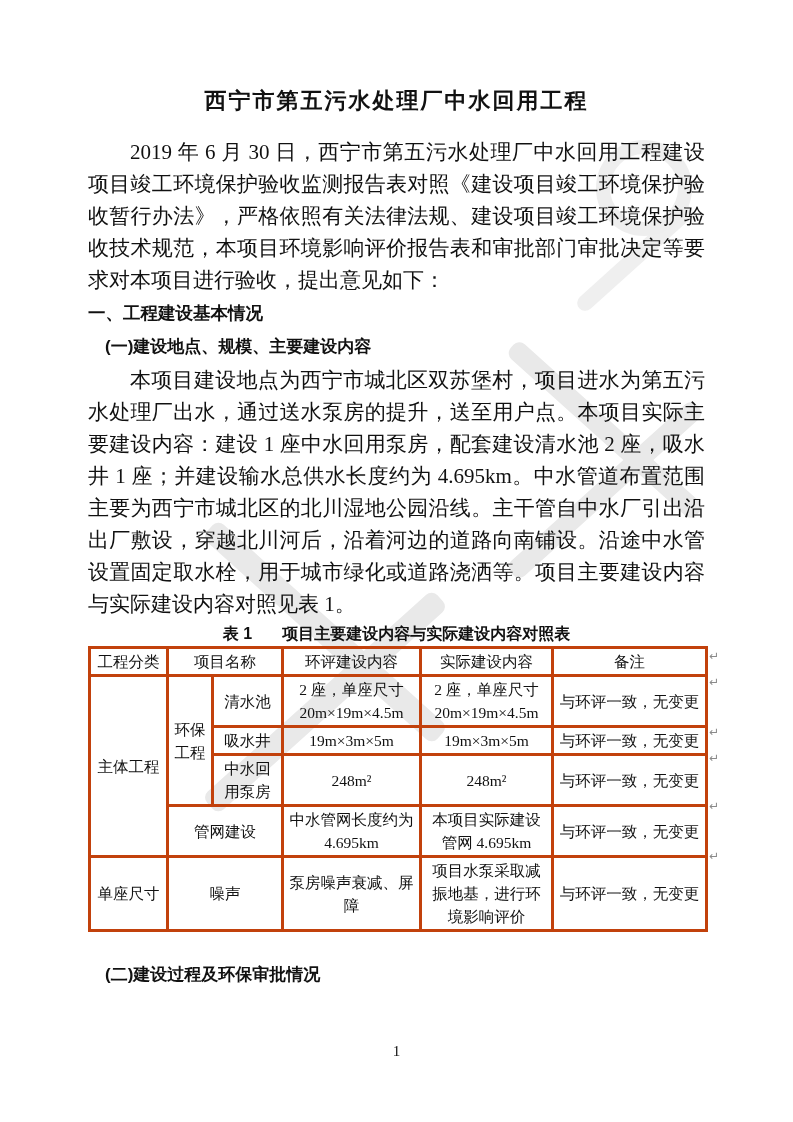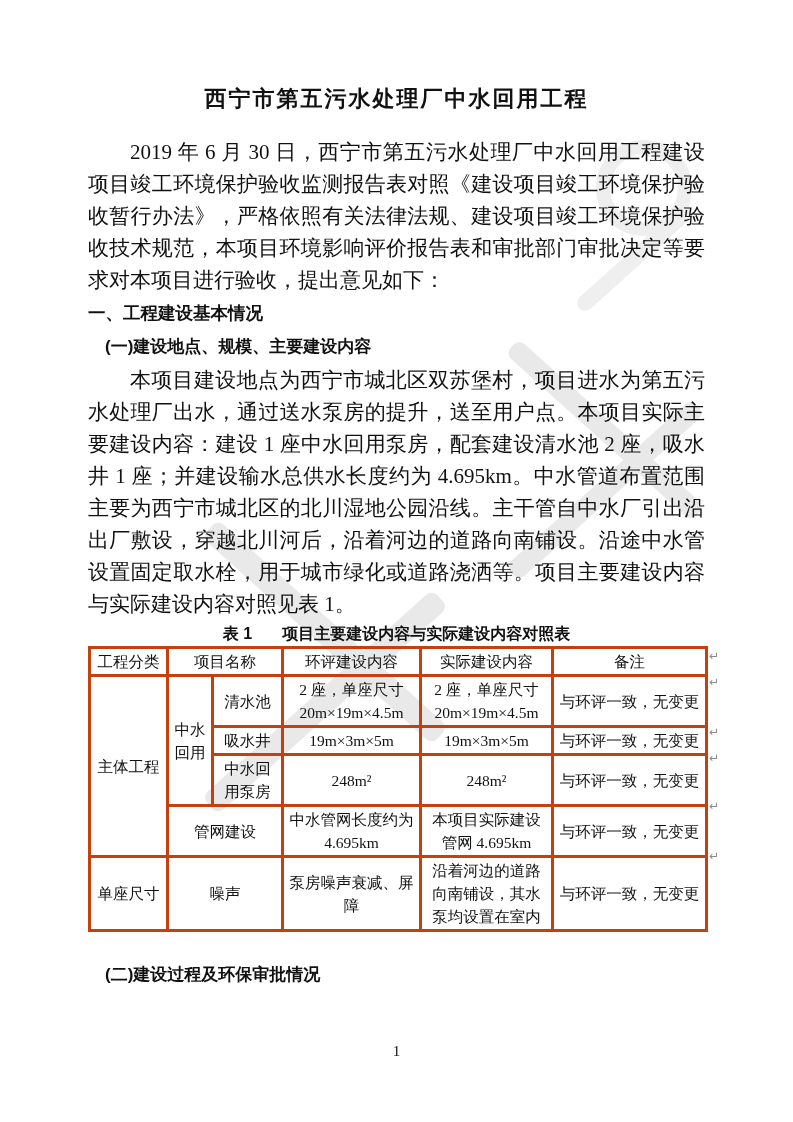--- a/index.html
+++ b/index.html
@@ -20,21 +20,21 @@
   .wm-c { width:250px; height:20px; left:480px; top:480px; transform:rotate(-42deg); }
   .wm-d { width:250px; height:20px; left:480px; top:420px; transform:rotate(42deg); }
   .wm-e { width:150px; height:16px; left:560px; top:250px; transform:rotate(-42deg); background:#efefef; }
   .wm-ring { position:absolute; width:96px; height:96px; border:14px solid #eeeeee; border-radius:50%; left:596px; top:140px; }
 
   
   .content { position:relative; z-index:1; padding:86px 88px 0 88px; }
 
   .title {
     text-align:center;
-    font-family:Liberation Mono, monospace;
+    font-family:Liberation Serif, serif;
     font-weight:700; font-size:22px; line-height:30px; letter-spacing:2px;
   }
   .title-1 { margin-bottom:20px; }
   .title-2 { margin-bottom:16px; }
 
   p.body {
     font-size:21px; line-height:32px;
     text-align:justify; text-indent:2em;
   }
 
@@ -130,21 +130,21 @@
         <tbody>
           <tr class="rh-head">
             <th>工程分类</th>
             <th colspan="2">项目名称</th>
             <th>环评建设内容</th>
             <th>实际建设内容</th>
             <th>备注</th>
           </tr>
           <tr class="rh-tall">
             <td rowspan="4">主体工程</td>
-            <td rowspan="3">中水回用</td>
+            <td rowspan="3">环保工程</td>
             <td>清水池</td>
             <td>2 座，单座尺寸 20m×19m×4.5m</td>
             <td>2 座，单座尺寸 20m×19m×4.5m</td>
             <td>与环评一致，无变更</td>
           </tr>
           <tr class="rh-short">
             <td>吸水井</td>
             <td>19m×3m×5m</td>
             <td>19m×3m×5m</td>
             <td>与环评一致，无变更</td>
@@ -158,21 +158,21 @@
           <tr class="rh-mid2">
             <td colspan="2">管网建设</td>
             <td>中水管网长度约为 4.695km</td>
             <td>本项目实际建设管网 4.695km</td>
             <td>与环评一致，无变更</td>
           </tr>
           <tr class="rh-big">
             <td>单座尺寸</td>
             <td colspan="2">噪声</td>
             <td>泵房噪声衰减、屏障</td>
-            <td>沿着河边的道路向南铺设，其水泵均设置在室内</td>
+            <td>项目水泵采取减振地基，进行环境影响评价</td>
             <td>与环评一致，无变更</td>
           </tr>
         </tbody>
       </table>
 
       <span class="pmark pm-0">↵</span>
       <span class="pmark pm-1">↵</span>
       <span class="pmark pm-2">↵</span>
       <span class="pmark pm-3">↵</span>
       <span class="pmark pm-4">↵</span>

